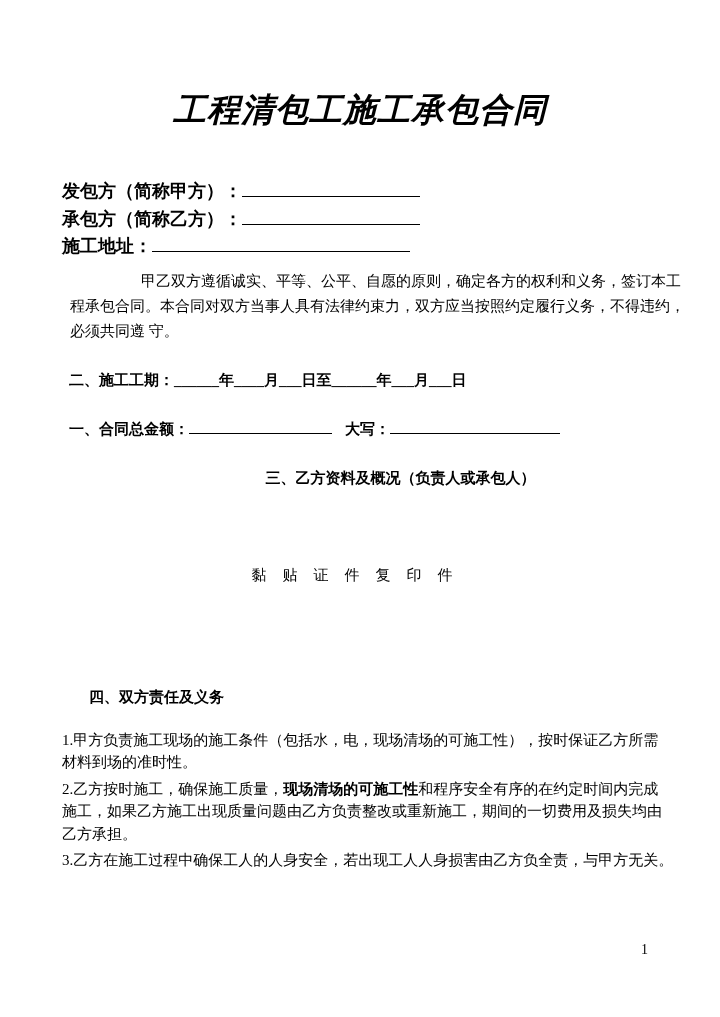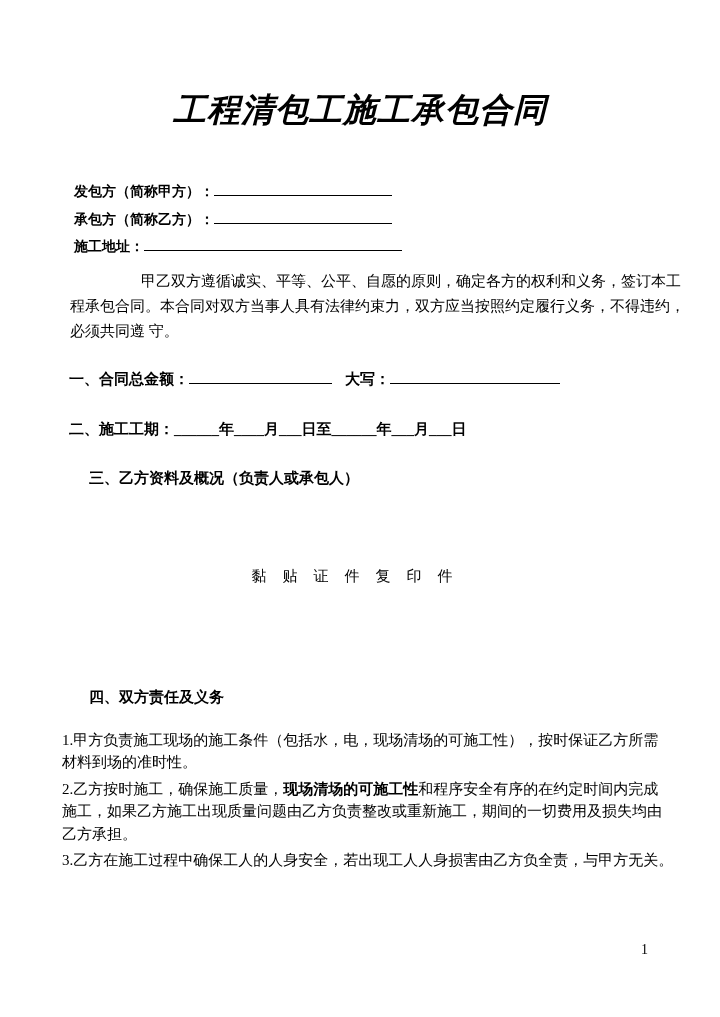--- a/index.html
+++ b/index.html
@@ -18,22 +18,22 @@
   .title {
     margin: 88px 62px 0 0;
     font-size: 33px;
     line-height: 44px;
     font-weight: bold;
     text-align: center;
     letter-spacing: 1px;
     font-style: italic;
   }
   .fields {
-    margin: 46px 0 0 12px;
-    font-size: 14px;
+    margin: 46px 0 0 0;
+    font-size: 18px;
     line-height: 27.5px;
     font-weight: bold;
   }
   .blank {
     display: inline-block;
     border-bottom: 1px solid #000;
     height: 16px;
     vertical-align: baseline;
   }
   .intro {
@@ -44,27 +44,28 @@
     text-indent: 71px;
   }
   .sec {
     font-size: 15px;
     font-weight: bold;
     line-height: 27px;
     white-space: nowrap;
   }
   .sec-one   { margin: 22px 0 0 7px; }
   .sec-two   { margin: 23px 0 0 7px; }
-  .sec-three { margin: 22px 0 0 27px; }
+  .sec-three { margin: 22px 0 0 19px; text-align: center; }
   .paste-note {
     margin: 71px 62px 0 0;
     font-size: 15px;
     line-height: 27px;
     text-align: center;
     letter-spacing: 16px;
+    font-family: Liberation Mono, monospace;
   }
   .sec-four { margin: 96px 0 0 27px; line-height: 23px; }
   .items { margin-top: 20px; }
   .item {
     font-size: 15px;
     line-height: 22.5px;
     white-space: pre;
     margin: 0 0 4px 0;
   }
   .item b { font-weight: bold; }
@@ -87,26 +88,26 @@
   <div class="fields">
     <div><span>发包方（简称甲方）：</span><span class="blank" style="width:178px"></span></div>
     <div><span>承包方（简称乙方）：</span><span class="blank" style="width:178px"></span></div>
     <div><span>施工地址：</span><span class="blank" style="width:258px"></span></div>
   </div>
 
   <p class="intro">甲乙双方遵循诚实、平等、公平、自愿的原则，确定各方的权利和义务，签订本工
 程承包合同。本合同对双方当事人具有法律约束力，双方应当按照约定履行义务，不得违约，
 必须共同遵 守。</p>
 
+  <div class="sec sec-two">
+    <span>二、施工工期：</span><span>______年____月___日至______年___月___日</span>
+  </div>
+
   <div class="sec sec-one">
     <span>一、合同总金额：</span><span class="blank" style="width:143px"></span><span class="daxie-label">大写：</span><span class="blank" style="width:170px"></span>
-  </div>
-
-  <div class="sec sec-two">
-    <span>二、施工工期：</span><span>______年____月___日至______年___月___日</span>
   </div>
 
   <div class="sec sec-three">
     <span>三、乙方资料及概况（负责人或承包人）</span>
   </div>
 
   <div class="paste-note">黏贴证件复印件</div>
 
   <div class="sec sec-four">
     <span>四、双方责任及义务</span>

